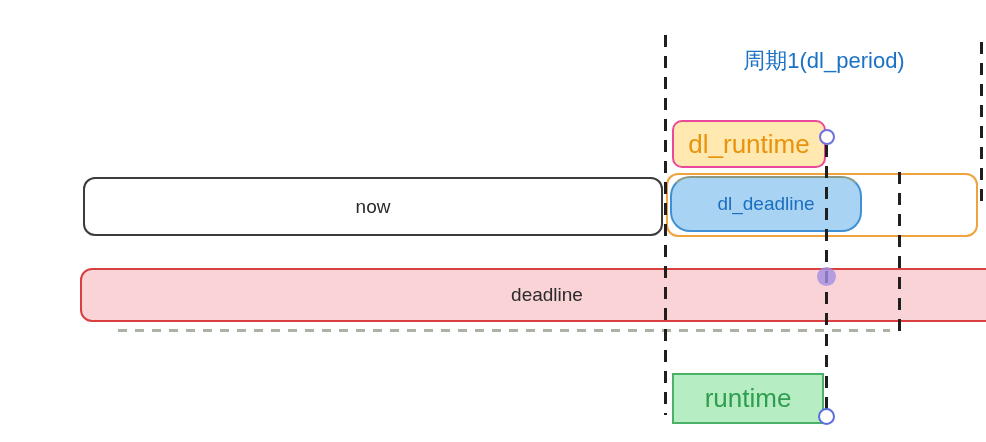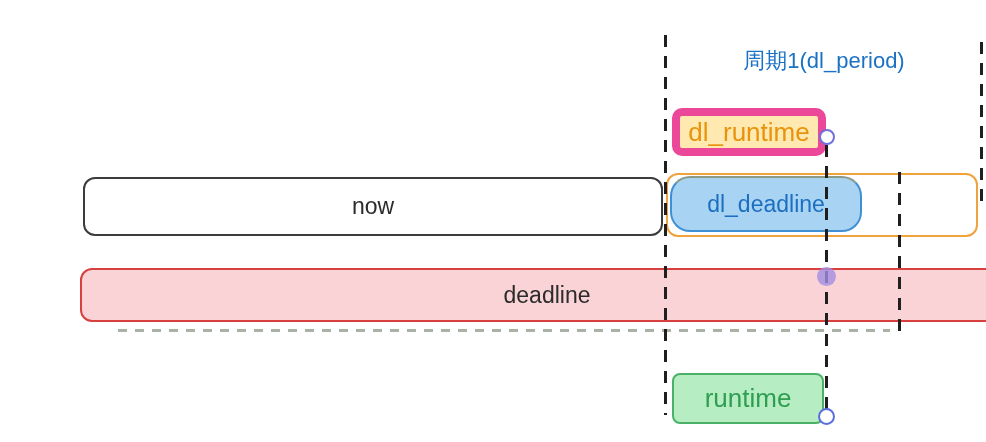--- a/index.html
+++ b/index.html
@@ -2,33 +2,33 @@
 <html><head>
 <meta charset="utf-8">
 <style>
   html,body{margin:0;padding:0;background:#ffffff;}
   body{font-family:"Liberation Sans","DejaVu Sans",sans-serif;}
   .canvas{
     position:relative;width:986px;height:442px;background:#ffffff;overflow:hidden;
   }
   .box{
     position:absolute;display:flex;align-items:center;justify-content:center;
-    box-sizing:border-box;border-radius:12px;font-size:23px;color:#2b2b2b;
+    box-sizing:border-box;border-radius:12px;font-size:19px;color:#2b2b2b;
   }
   .diagram-title{
     position:absolute;left:666px;top:46px;width:316px;text-align:center;
     font-size:22px;color:#1b72c5;z-index:4;white-space:nowrap;
   }
   
   .now-box{left:83px;top:177px;width:580px;height:59px;background:#ffffff;border:2px solid #3c3c3c;z-index:2;}
   .deadline-box{left:80px;top:268px;width:934px;height:54px;background:#f9d3d5;border:2px solid #d84040;z-index:2;}
   .period-box{left:666px;top:173px;width:312px;height:64px;background:#ffffff;border:2px solid #f0a23c;z-index:1;}
   .dl-deadline-box{left:670px;top:176px;width:192px;height:56px;background:#a8d3f2;border:2px solid #4090d5;border-top-color:#8a9a85;border-radius:20px;color:#1c6fc0;z-index:3;}
-  .dl-runtime-box{left:672px;top:108px;width:154px;height:48px;background:#ffe9b0;border:8px solid #ec4899;border-radius:10px;color:#e8930c;font-size:26px;z-index:3;}
-  .runtime-box{left:672px;top:373px;width:152px;height:51px;background:#b6edc3;border:2px solid #4bb168;border-radius:8px;color:#2f9e51;font-size:26px;z-index:3;}
+  .dl-runtime-box{left:672px;top:120px;width:154px;height:48px;background:#ffe9b0;border:2px solid #ec4899;border-radius:10px;color:#e8930c;font-size:26px;z-index:3;}
+  .runtime-box{left:672px;top:373px;width:152px;height:51px;background:#b6edc3;border:2px solid #4bb168;border-radius:0;color:#2f9e51;font-size:26px;z-index:3;}
   
   .vline{
     position:absolute;width:3px;z-index:5;
     background:repeating-linear-gradient(180deg,#1f1f1f 0 12px,transparent 12px 21px);
   }
   .vline-period-start{left:664px;top:35px;height:380px;}
   .vline-period-end{left:980px;top:42px;height:168px;}
   .vline-runtime-end{left:825px;top:145px;height:265px;}
   .vline-dl-deadline-end{left:898px;top:172px;height:160px;}
   

